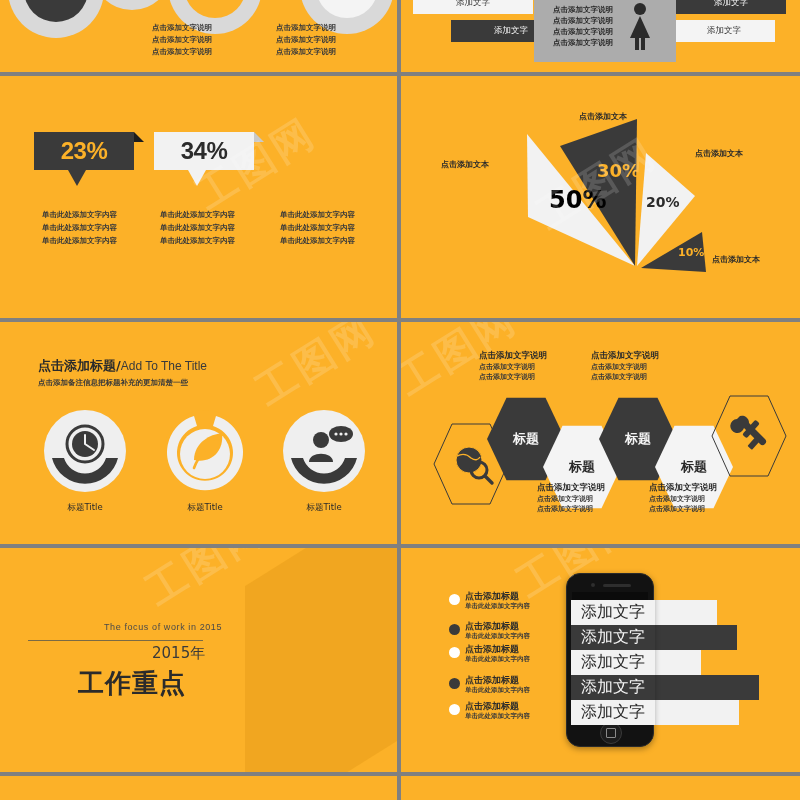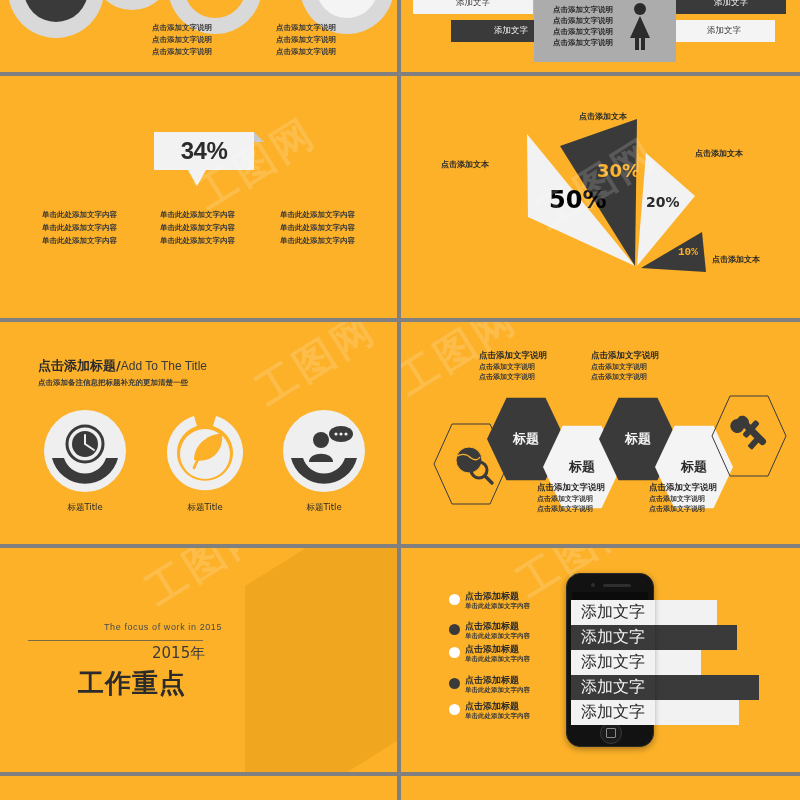--- a/index.html
+++ b/index.html
@@ -165,20 +165,25 @@
     <svg style="position:absolute;left:222px;top:2px;" width="34" height="48" viewBox="0 0 34 48">
       <circle cx="17" cy="7" r="6" fill="#2b2b2b"></circle>
       <path d="M17 14 L27 36 L7 36 Z" fill="#2b2b2b"></path>
       <rect x="12" y="36" width="4" height="12" fill="#2b2b2b"></rect>
       <rect x="18" y="36" width="4" height="12" fill="#2b2b2b"></rect>
     </svg>
   </div>
 
   <div class="slide col-l row-1">
 
+    <div class="ribbon rib-dark" style="left:34px;top:56px;">
+      <div class="body">23%</div>
+      <div class="fold"></div>
+      <div class="tail"></div>
+    </div>
     <div class="rib-cap cn" style="left:42px;top:132px;">
       <div>单击此处添加文字内容</div>
       <div>单击此处添加文字内容</div>
       <div>单击此处添加文字内容</div>
     </div>
 
     <div class="ribbon rib-light" style="left:154px;top:56px;">
       <div class="body">34%</div>
       <div class="fold"></div>
       <div class="tail"></div>
@@ -205,21 +210,21 @@
       <polygon points="159,70 236,43 234,190" fill="#3A3A3A"></polygon>
 
       <polygon points="245,77 294,120 236,190" fill="#F2F2F2"></polygon>
 
       <polygon points="240,192 301,156 305,196" fill="#3A3A3A"></polygon>
     </svg>
 
     <div class="fan-val cn" style="left:148px;top:110px;font-size:24px;color:#000000;">50%</div>
     <div class="fan-val cn" style="left:196px;top:84px;font-size:18px;color:#FCB128;">30%</div>
     <div class="fan-val cn" style="left:245px;top:118px;font-size:14px;color:#2b2b2b;">20%</div>
-    <div class="fan-val cn" style="left:277px;top:170px;font-size:11px;color:#FCB128;font-family:Liberation Mono, monospace;">10%</div>
+    <div class="fan-val cn" style="left:277px;top:170px;font-size:11px;color:#FCB128;">10%</div>
 
     <div class="fan-lbl cn" style="left:40px;top:83px;">点击添加文本</div>
     <div class="fan-lbl cn" style="left:178px;top:35px;">点击添加文本</div>
     <div class="fan-lbl cn" style="left:294px;top:72px;">点击添加文本</div>
     <div class="fan-lbl cn" style="left:311px;top:178px;">点击添加文本</div>
     <div class="wm" style="left:130px;top:80px;">工图网</div>
   </div>
 
   <div class="slide col-l row-2">
     <div class="sec-title" style="left:38px;top:34px;">

